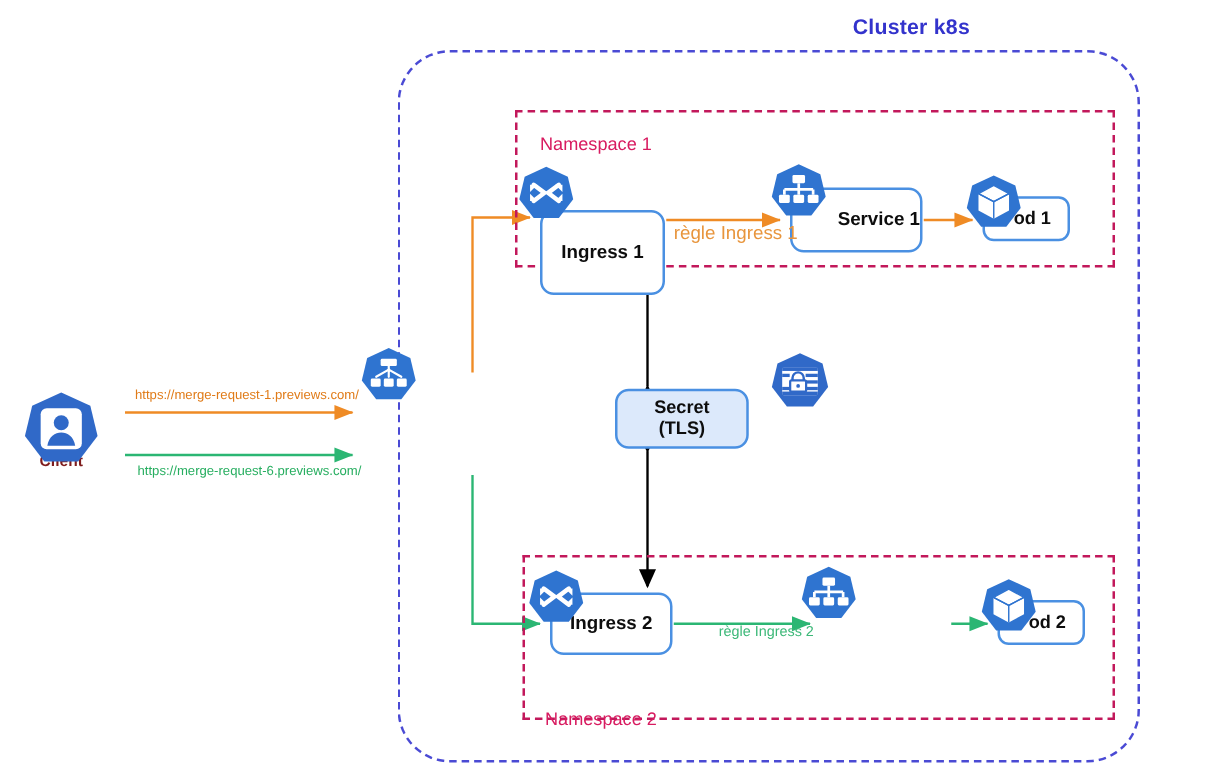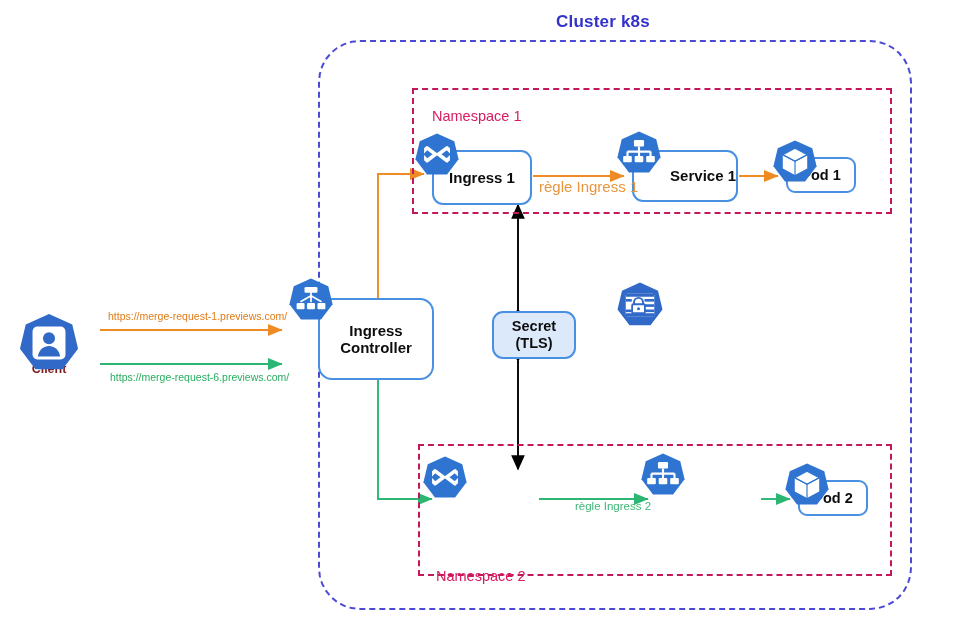--- a/index.html
+++ b/index.html
@@ -35,21 +35,21 @@
     height: 570px;
     border: 2px dashed #4a4ad4;
     border-radius: 42px;
     box-sizing: border-box;
   }
   .cluster-title {
     position: absolute;
     left: 556px;
     top: 12px;
     width: 220px;
-    text-align: left;
+    text-align: right;
     font-size: 17px;
     font-weight: bold;
     color: #3333cc;
     letter-spacing: .2px;
   }
   .ns-box {
     position: absolute;
     border: 2px dashed #c2185b;
     box-sizing: border-box;
   }
@@ -82,25 +82,25 @@
     line-height: 1.15;
     z-index: 4;
   }
   .node.small { font-size: 14.5px; border-radius: 9px; }
   .node.secret {
     background: #dce9fb;
     border-color: #4a90e2;
     font-size: 14.5px;
   }
 
-  #n-ingress1   { left: 432px; top: 150px; width: 100px; height: 55px; }
+  #n-ingress1   { left: 432px; top: 168px; width: 100px; height: 68px; }
   #n-service1   { left: 632px; top: 150px; width: 106px; height: 52px; justify-content: flex-end; }
   #n-pod1       { left: 786px; top: 157px; width: 70px; height: 36px; }
   #n-ingressctl { left: 318px; top: 298px; width: 116px; height: 82px; border-radius: 14px; }
-  #n-secret     { left: 492px; top: 311px; width: 84px; height: 48px; }
+  #n-secret     { left: 492px; top: 311px; width: 107px; height: 48px; }
   #n-ingress2   { left: 440px; top: 474px; width: 98px; height: 50px; }
   #n-service2   { left: 656px; top: 472px; width: 104px; height: 52px; }
   #n-pod2       { left: 798px; top: 480px; width: 70px; height: 36px; }
 
   
   .badge {
     position: absolute;
     width: 46px;
     height: 46px;
     z-index: 6;
@@ -342,34 +342,31 @@
   </div>
 
   <div class="node" id="n-service1">
     <span>Service 1</span>
   </div>
 
   <div class="node small" id="n-pod1">
     <span>Pod 1</span>
   </div>
 
-  <div class="node" id="n-ingressctl">
-    <span>
-      <span>Ingress</span><br>
-      <span>Controller</span>
-    </span>
-  </div>
 
   <div class="node secret" id="n-secret">
     <span>
       <span>Secret</span><br>
       <span>(TLS)</span>
     </span>
   </div>
 
+  <div class="node" id="n-ingress2">
+    <span>Ingress 2</span>
+  </div>
 
 
   <div class="node small" id="n-pod2">
     <span>Pod 2</span>
   </div>
 
   <div class="edge-label" id="lbl-url1">https://merge-request-1.previews.com/</div>
   <div class="edge-label" id="lbl-url2">https://merge-request-6.previews.com/</div>
   <div class="edge-label" id="lbl-rule1">règle Ingress 1</div>
   <div class="edge-label" id="lbl-rule2">règle Ingress 2</div>

